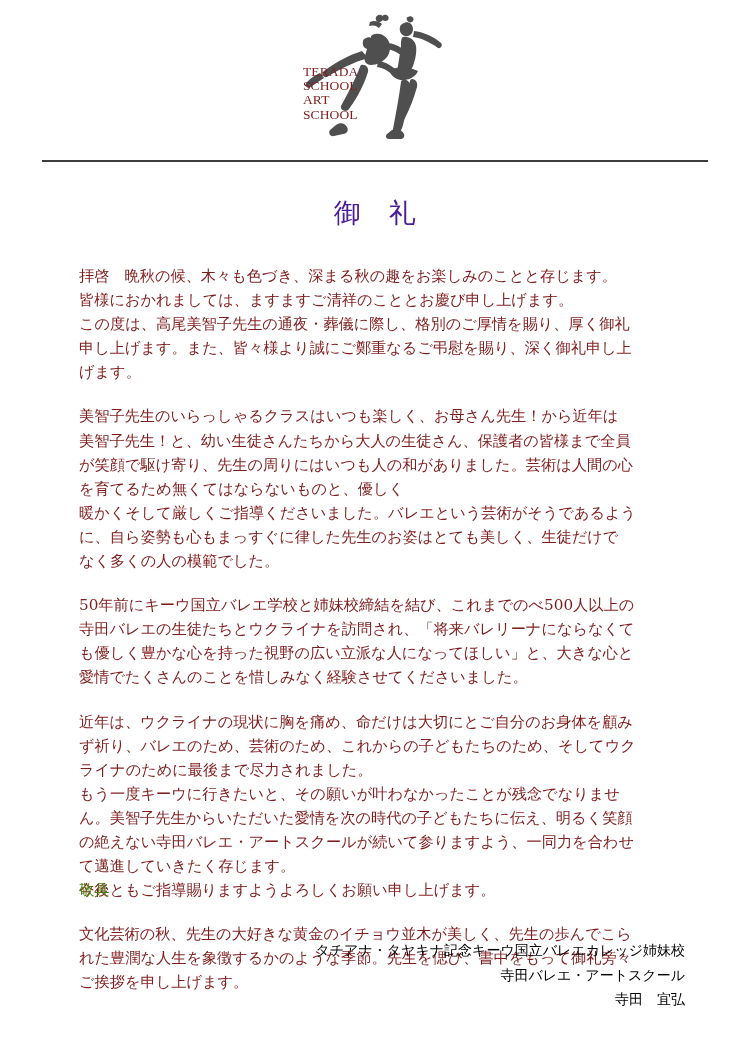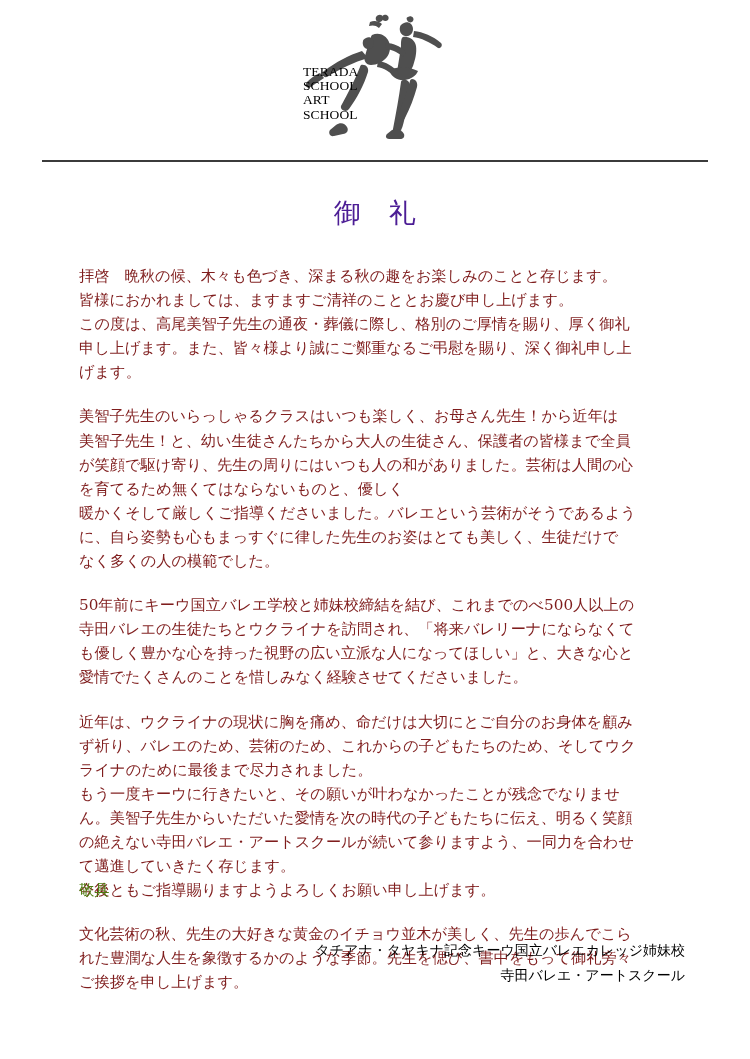--- a/index.html
+++ b/index.html
@@ -42,21 +42,21 @@
   }
   .logo-wordmark {
     position: absolute;
     left: 3px;
     top: 52px;
     width: 78px;
     font-family: "Liberation Serif", "DejaVu Serif", serif;
     font-size: 13.5px;
     line-height: 14.2px;
     letter-spacing: 0.1px;
-    color: #000000;
+    color: #7f1d1d;
     text-align: left;
     white-space: nowrap;
   }
   .logo-wordmark span { display: block; }
 
   
   .divider {
     position: absolute;
     left: 42px;
     top: 160px;
@@ -208,13 +208,14 @@
   <p class="para">文化芸術の秋、先生の大好きな黄金のイチョウ並木が美しく、先生の歩んでこら
 れた豊潤な人生を象徴するかのような季節。先生を偲び、書中をもって御礼旁々
 ご挨拶を申し上げます。</p>
 </div>
 
 <div class="closing-word">敬具</div>
 
 <div class="signature">
   <div>タチアナ・タヤキナ記念キーウ国立バレエカレッジ姉妹校</div>
   <div>寺田バレエ・アートスクール</div>
+  <div>寺田　宜弘</div>
 </div>
 
 </body></html>

